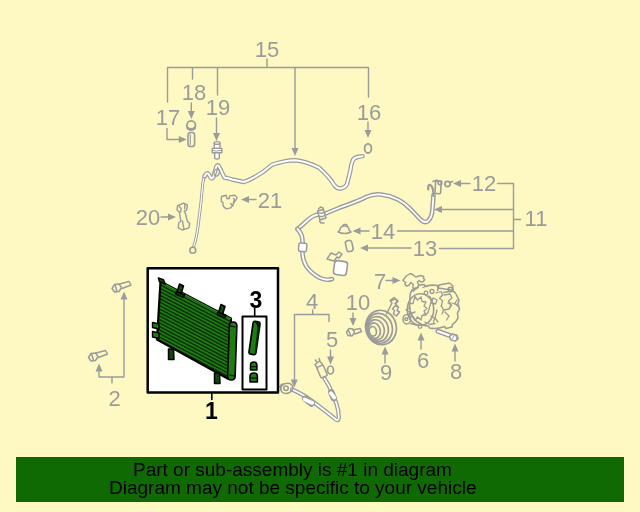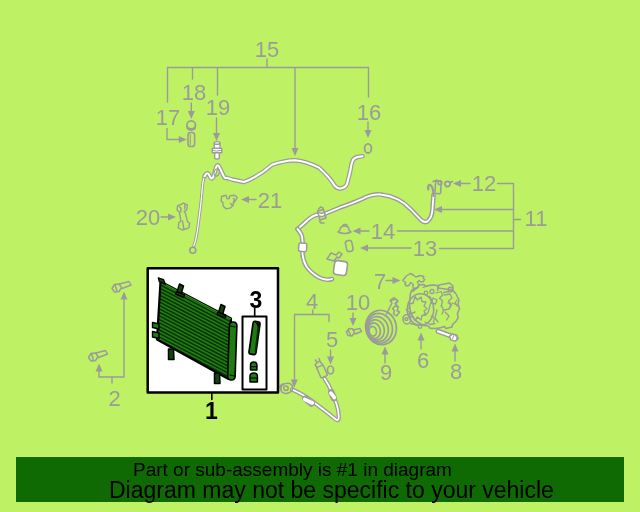--- a/index.html
+++ b/index.html
@@ -1,16 +1,16 @@
 <!DOCTYPE html>
 <html><head>
 <meta charset="utf-8">
 <style>
   html,body{margin:0;padding:0;background:#fff;}
-  .wrap{width:640px;height:512px;position:relative;background:#bef264;overflow:hidden;}
+  .wrap{width:640px;height:512px;position:relative;background:#fef9c3;overflow:hidden;}
   svg{display:block;}
   text{font-family:"Liberation Sans",sans-serif;}
 </style>
 </head>
 <body>
 <div class="wrap">
 <svg width="640" height="512" viewBox="0 0 640 512" xmlns="http://www.w3.org/2000/svg">
 <g stroke-linecap="round" stroke-linejoin="round">
 
 <g fill="none" stroke="#9b9b9b" stroke-width="1.4">
@@ -414,14 +414,14 @@
 
 <text x="211.5" y="419" font-size="23" fill="#000" font-weight="bold" text-anchor="middle">1</text>
 
 </g>
 </svg>
 
 <div style="position:absolute;left:16px;top:457px;width:608px;height:45px;background:#0f6a04;"></div>
 
 <div style="position:absolute;left:133px;top:458.5px;width:317px;text-align:center;font-family:'Liberation Sans',sans-serif;font-size:19px;color:#000;white-space:nowrap;">Part or sub-assembly is #1 in diagram</div>
 
-<div style="position:absolute;left:109px;top:477px;width:366px;text-align:right;font-family:'Liberation Sans',sans-serif;font-size:23px;color:#000;white-space:nowrap;">Diagram may not be specific to your vehicle</div>
+<div style="position:absolute;left:109px;top:477px;width:366px;text-align:right;font-family:'Liberation Sans',sans-serif;font-size:19px;color:#000;white-space:nowrap;">Diagram may not be specific to your vehicle</div>
 </div>
 
 </body></html>

